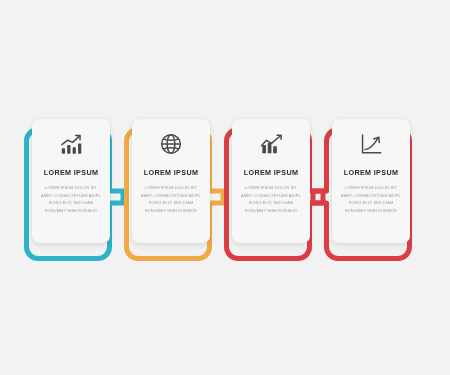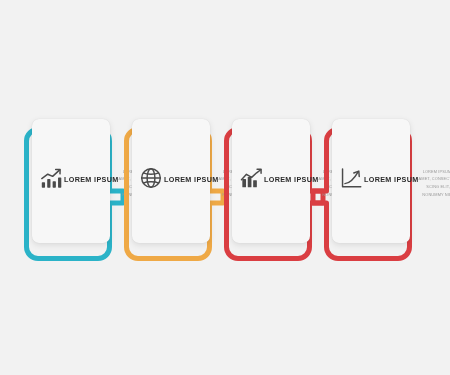--- a/index.html
+++ b/index.html
@@ -64,21 +64,21 @@
     top: -8px;
     width: 78px;
     height: 124px;
     background: #f7f7f7;
     border-radius: 7px;
     box-shadow: 0 2px 6px rgba(0,0,0,0.10),
                 0 0 1px rgba(0,0,0,0.12);
     box-sizing: border-box;
     padding: 12px 6px 8px 6px;
     display: flex;
-    flex-direction: row;
+    flex-direction: column;
     align-items: center;
   }
 
   .card-icon {
     width: 26px;
     height: 26px;
     margin-bottom: 11px;
     flex: none;
     display: block;
   }

